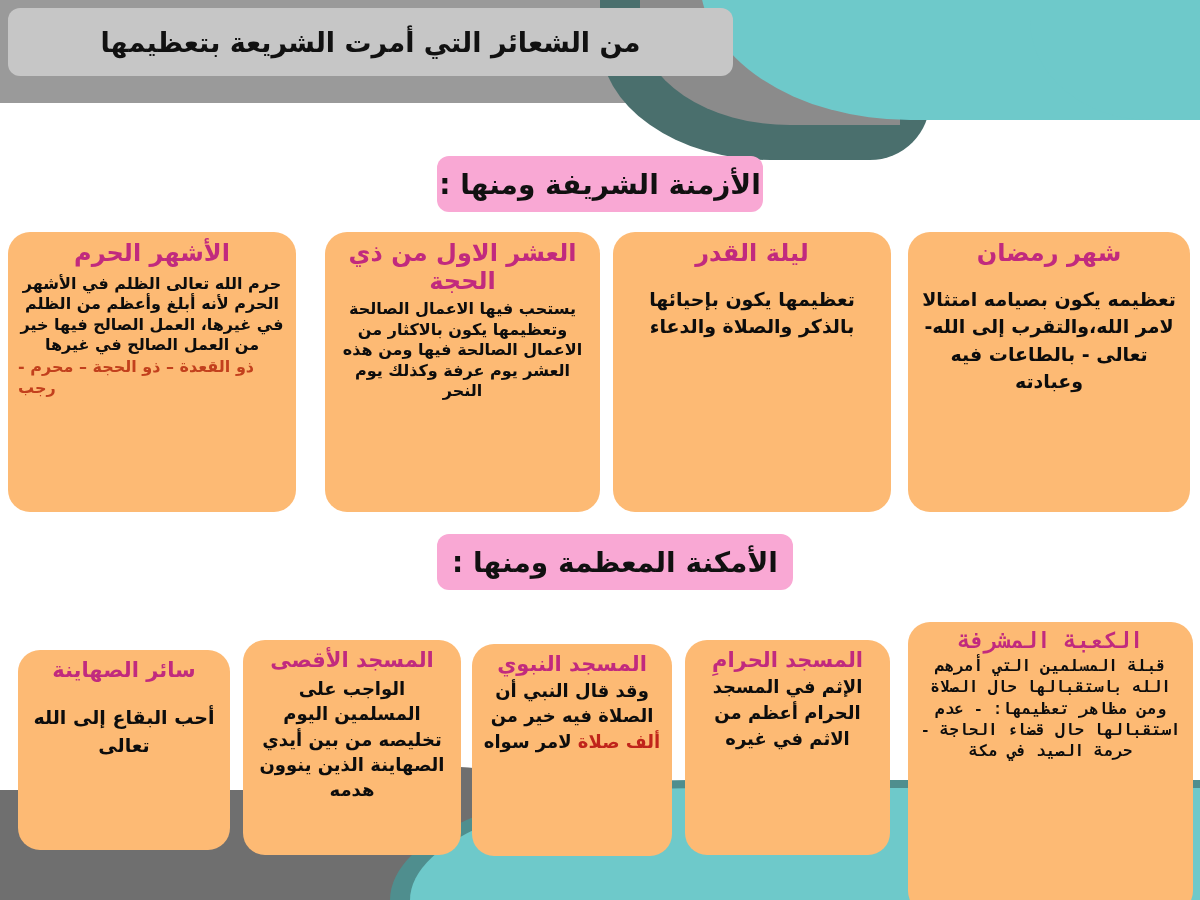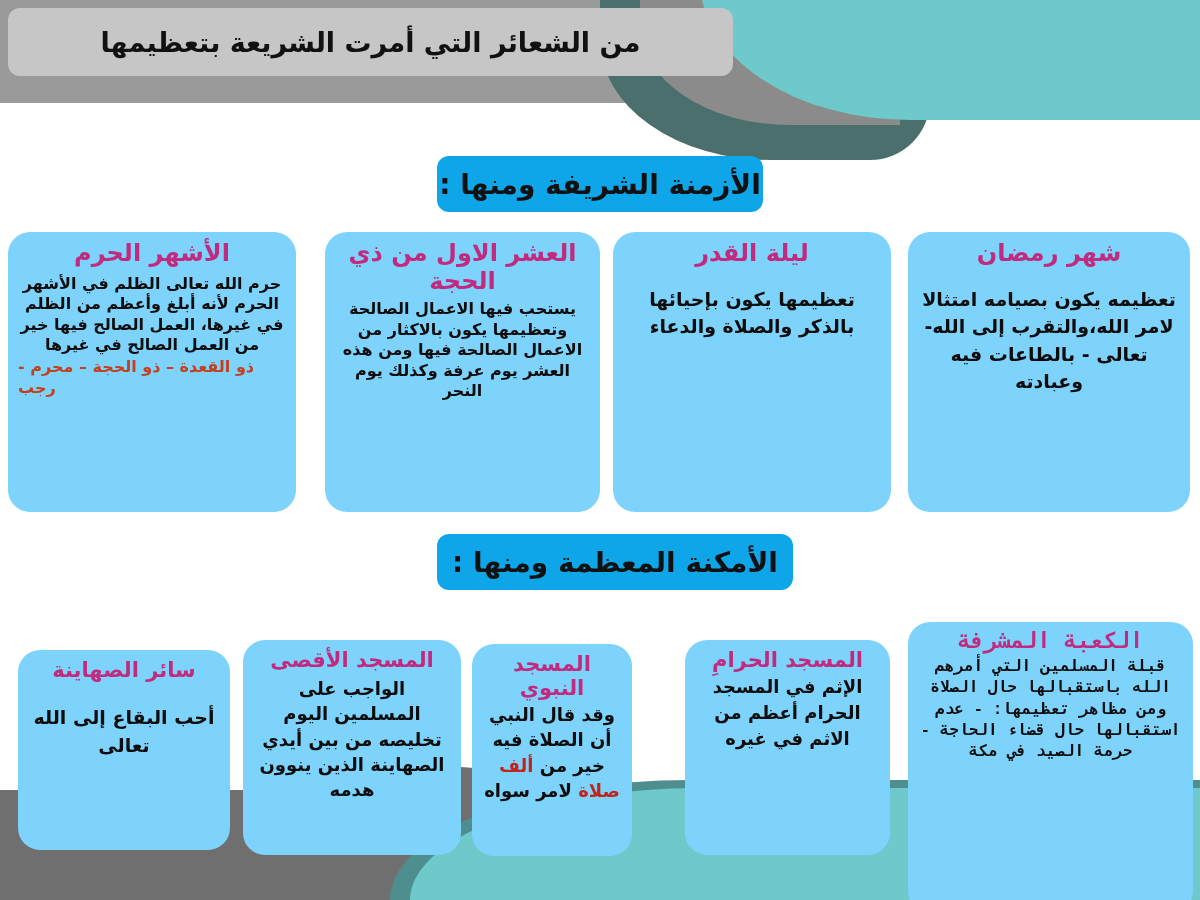--- a/index.html
+++ b/index.html
@@ -69,33 +69,33 @@
     border-top-left-radius:300px 120px;
   }
   #bottom-teal{
     left:410px;bottom:0;width:790px;height:112px;background:#6ec9ca;
     border-top-left-radius:290px 112px;
   }
 
   
   .section-header{
     position:absolute;
-    background:#0ea5e9;
+    background:#f9a8d4;
     border-radius:12px;
     display:flex;align-items:center;justify-content:center;
     color:#111;font-weight:700;
     direction:rtl;
   }
   #header-times{left:437px;top:156px;width:326px;height:56px;font-size:28px;}
   #header-places{left:437px;top:534px;width:356px;height:56px;font-size:28px;}
 
   
   .card{
     position:absolute;
-    background:#7dd3fc;
+    background:#fdba74;
     border-radius:22px;
     direction:rtl;
     box-sizing:border-box;
     padding:8px 10px 10px 10px;
     display:flex;flex-direction:column;align-items:center;
     overflow:hidden;
   }
   .card-title{
     color:#c12a7e;font-weight:700;text-align:center;line-height:1.15;
     width:100%;
@@ -125,21 +125,21 @@
 
   #card-laylat-qadr .card-title{font-size:24px;margin-bottom:18px;}
   #card-laylat-qadr .card-body{font-size:19px;line-height:1.45;}
 
   #card-ramadan .card-title{font-size:24px;margin-bottom:18px;}
   #card-ramadan .card-body{font-size:19px;line-height:1.45;}
 
   
   #card-sair-masajid{left:18px; top:650px;width:212px;height:200px;}
   #card-aqsa        {left:243px;top:640px;width:218px;height:215px;}
-  #card-nabawi      {left:472px;top:644px;width:160px;height:212px;}
+  #card-nabawi      {left:472px;top:644px;width:200px;height:212px;}
   #card-haram       {left:685px;top:640px;width:205px;height:215px;}
   #card-kaaba       {left:908px;top:622px;width:285px;height:291px;font-family:Liberation Mono, monospace;}
 
   #card-sair-masajid .card-title{font-size:21px;margin-bottom:22px;}
   #card-sair-masajid .card-body{font-size:19px;line-height:1.45;}
 
   #card-aqsa .card-title{font-size:21px;margin-bottom:4px;}
   #card-aqsa .card-body{font-size:18px;line-height:1.4;}
 
   #card-nabawi .card-title{font-size:21px;margin-bottom:2px;}

